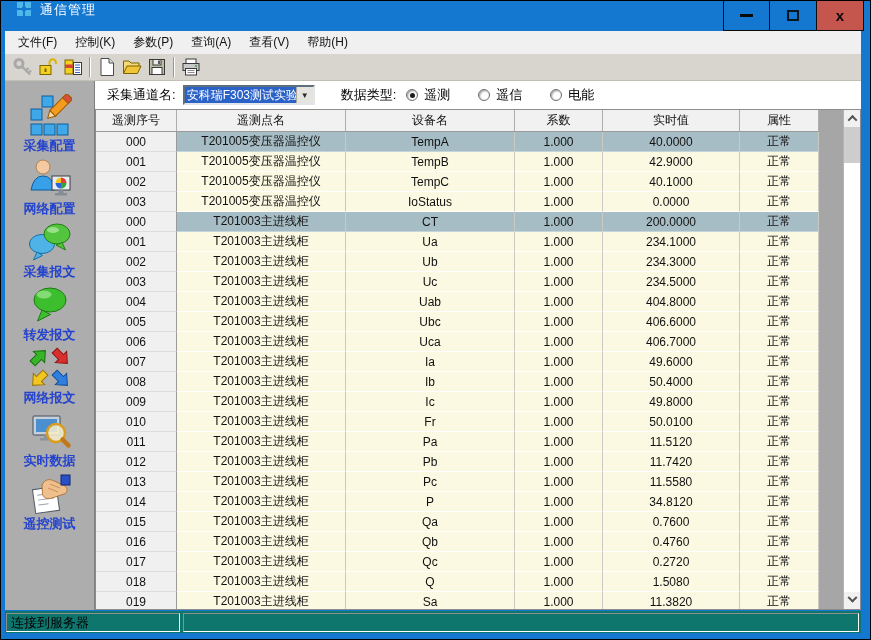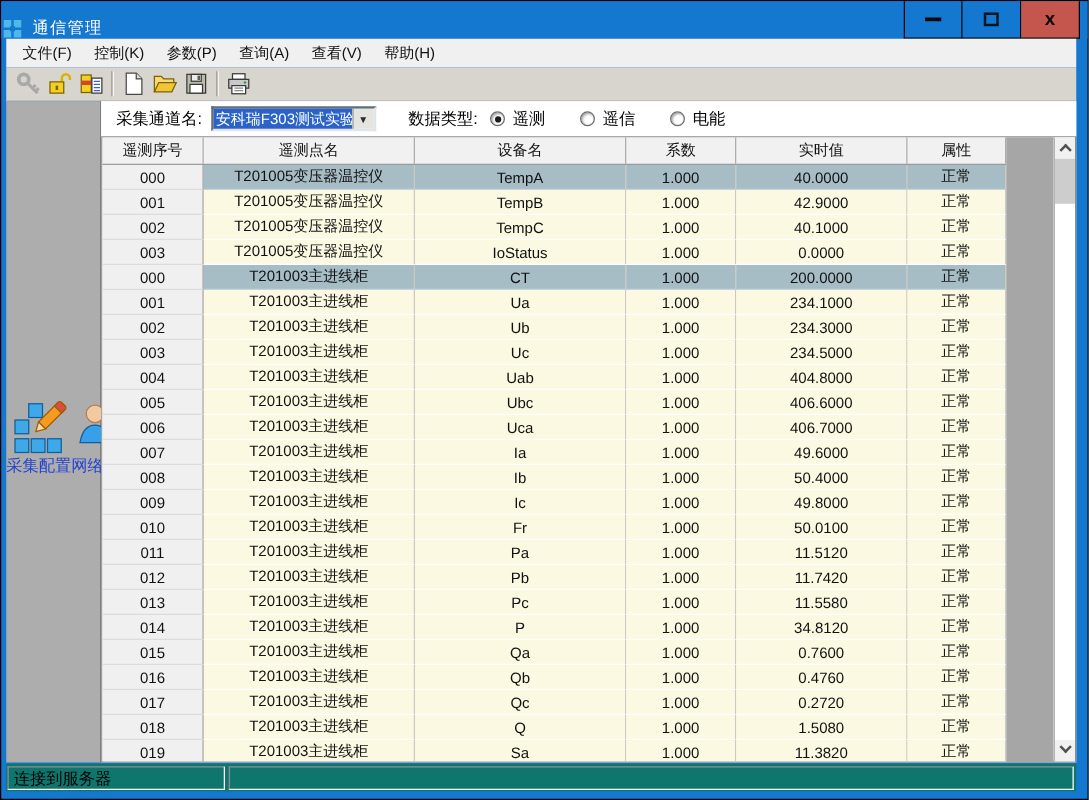--- a/index.html
+++ b/index.html
@@ -2,21 +2,21 @@
 <html><head>
 <meta charset="utf-8">
 <style>
   * { box-sizing: border-box; margin: 0; padding: 0; }
   html,body { width:871px; height:640px; overflow:hidden;
     font-family:"Liberation Sans","DejaVu Sans",sans-serif; }
   .window { width:871px; height:640px; background:#1477D0; border:1px solid #000;
     display:flex; flex-direction:column; }
 
   
-  .titlebar { height:30px; display:flex; align-items:flex-end; padding-left:1px;
+  .titlebar { height:30px; display:flex; align-items:flex-start; padding-left:15px;
     background:#1477D0; color:#fff; font-size:13px; flex:0 0 auto; }
   .app-icon { width:16px; height:16px; margin-right:8px; display:inline-flex; }
   .title-text { letter-spacing:1px; }
   .win-buttons { margin-left:auto; display:flex; height:30px; margin-right:6px; }
   .win-btn { width:47px; height:30px; display:flex; align-items:center; justify-content:center;
     border:1px solid #0a0a0a; border-top:none; cursor:pointer; }
   .win-btn + .win-btn { border-left:none; }
   .win-btn.close { background:#C4564E; }
   .glyph-min { width:13px; height:3px; background:#0a0a0a; }
   .glyph-max { width:12px; height:11px; border:2px solid #0a1622; }
@@ -30,22 +30,22 @@
   .menu-item { padding:3px 9px; font-size:12px; color:#111; cursor:default; }
 
   .toolbar { height:27px; background:#D8D5CE; display:flex; align-items:center;
     padding-left:5px; flex:0 0 auto; border-bottom:1px solid #C2BFB6; }
   .tool-btn { width:25px; height:24px; display:flex; align-items:center; justify-content:center; }
   .ticon { width:20px; height:20px; display:inline-flex; }
   .tool-sep { width:1px; height:20px; background:#9a968c; margin:0 4px; box-shadow:1px 0 0 #fff; }
 
   
   .main { flex:1; display:flex; min-height:0; }
-  .sidebar { width:76px; background:#ADADAD; border-right:1px solid #7F7F7F;
-    display:flex; flex-direction:row; align-items:center; padding-top:13px; flex:0 0 auto; }
+  .sidebar { width:90px; background:#ADADAD; border-right:1px solid #7F7F7F;
+    display:flex; flex-direction:column; align-items:center; padding-top:13px; flex:0 0 auto;font-weight:bold; }
   .side-item { width:100%; height:63px; display:flex; flex-direction:column;
     align-items:center; cursor:pointer; }
   .side-icon { width:44px; height:44px; display:inline-flex; }
   .side-label { font-size:13px; color:#2443CE; line-height:16px; white-space:nowrap; }
 
   .content { flex:1; display:flex; flex-direction:column; background:#FFFFFF; min-width:0; }
   .channelbar { height:28px; display:flex; align-items:center; padding-left:12px;
     font-size:13px; color:#000; flex:0 0 auto; background:#fff; }
   .combo { margin-left:7px; width:132px; height:20px; display:flex; align-items:stretch;
     border:2px solid; border-color:#5f6f7d #dfe5ea #dfe5ea #5f6f7d; background:#fff; cursor:pointer; }

